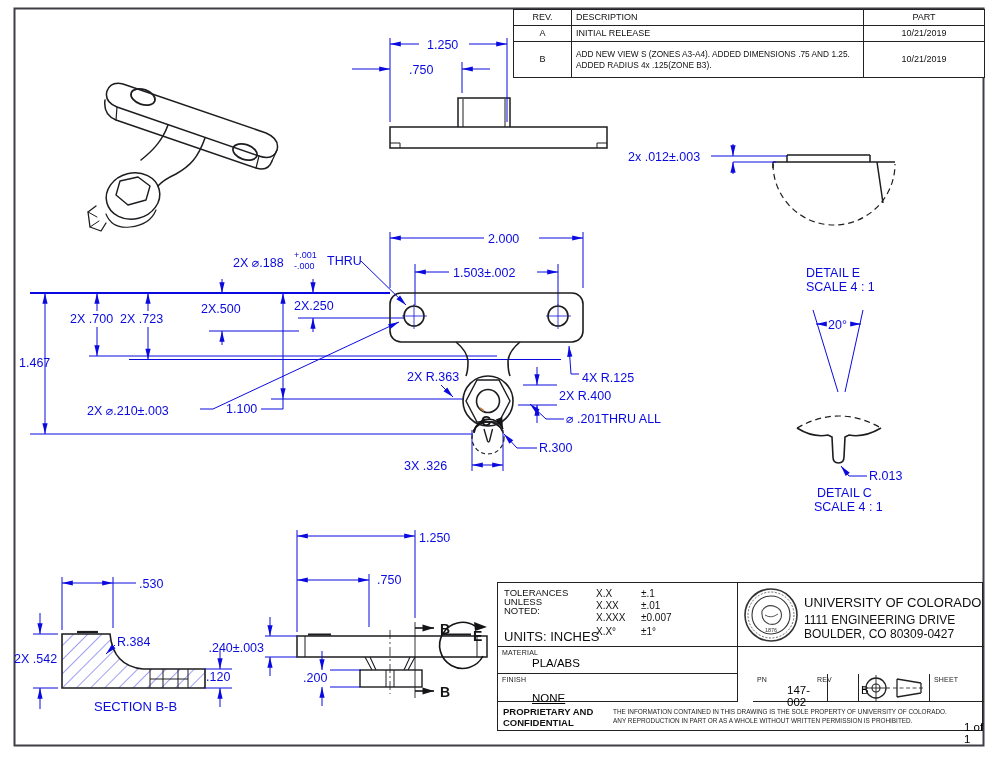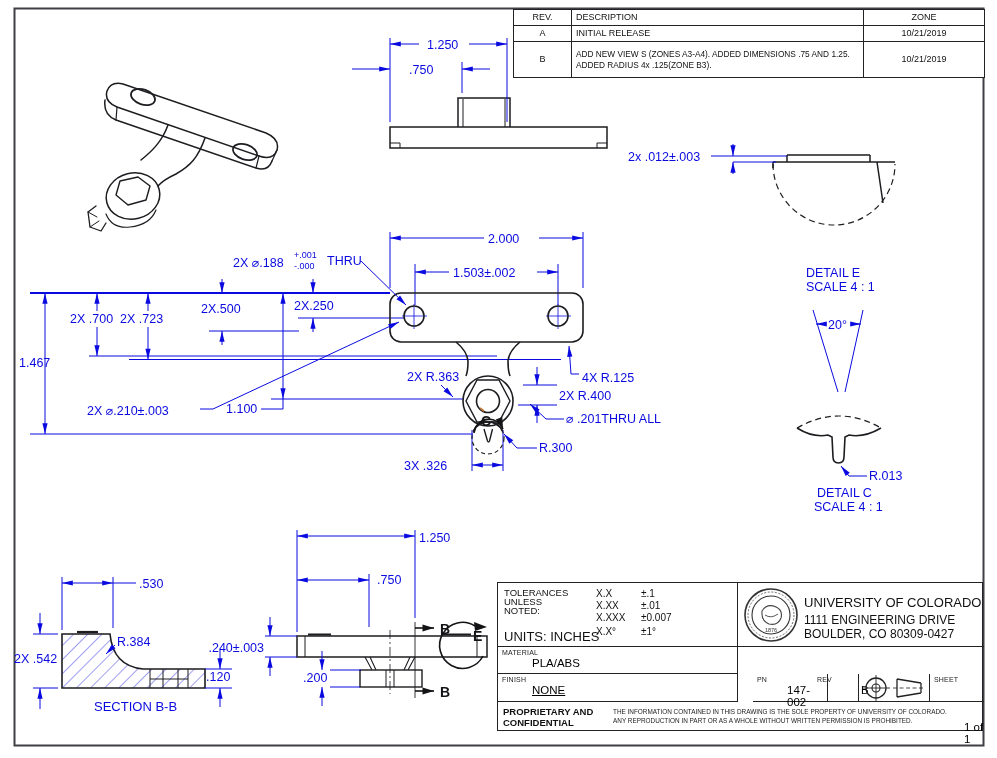--- a/index.html
+++ b/index.html
@@ -265,21 +265,21 @@
     <text class="dt" x="117" y="646">R.384</text>
     <text class="dt" x="14" y="663">2X .542</text>
     <text class="dt" x="206" y="681">.120</text>
     <text class="vt" x="94" y="711" style="font-size:13px">SECTION B-B</text>
   </g>
 </svg>
 
 <div class="revtab">
   <div class="rc cen">REV.</div>
   <div class="rc">DESCRIPTION</div>
-  <div class="rc cen">ZONE</div>
+  <div class="rc cen">PART</div>
 
   <div class="rc cen">A</div>
   <div class="rc">INITIAL RELEASE</div>
   <div class="rc cen">10/21/2019</div>
 
   <div class="rc cen last">B</div>
   <div class="rc last" style="font-size:8.3px">ADD NEW VIEW S (ZONES A3-A4). ADDED DIMENSIONS .75 AND 1.25. ADDED RADIUS 4x .125(ZONE B3).</div>
   <div class="rc cen last">10/21/2019</div>
 </div>
 
@@ -315,21 +315,21 @@
   </div>
 
   <div class="tc" style="left:0;top:64px;width:240px;height:27px;">
     <span class="lbl" style="left:4px;top:2px;">MATERIAL</span>
     <span class="val" style="left:4px;top:10px;">PLA/ABS</span>
   </div>
 
 
   <div class="tc" style="left:0;top:91px;width:240px;height:28px;">
     <span class="lbl" style="left:4px;top:2px;">FINISH</span>
-    <span class="val" style="left:4px;top:10px;text-decoration:underline;">NONE</span>
+    <span class="val" style="left:4px;top:18px;text-decoration:underline;">NONE</span>
   </div>
 
   <div class="tc" style="left:228px;top:91px;width:75px;height:28px;margin-left:27px;">
     <span class="lbl" style="left:4px;top:2px;">PN</span>
     <span class="val" style="left:4px;top:10px;">147-002</span>
   </div>
 
   <div class="tc" style="left:315px;top:91px;width:46px;height:28px;">
     <span class="lbl" style="left:4px;top:2px;">REV</span>
     <span class="val" style="left:18px;top:10px;">B</span>

